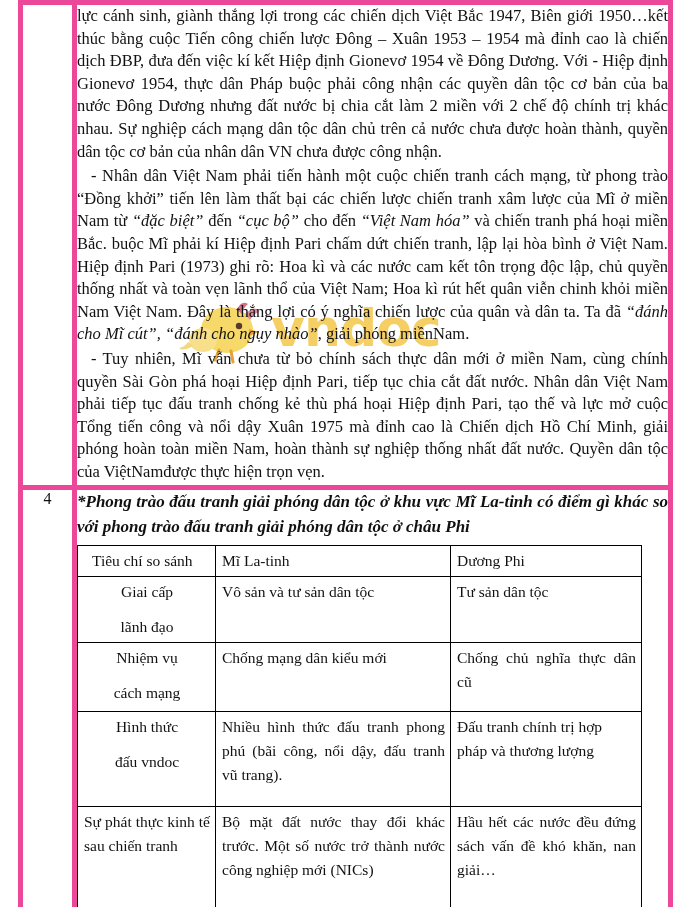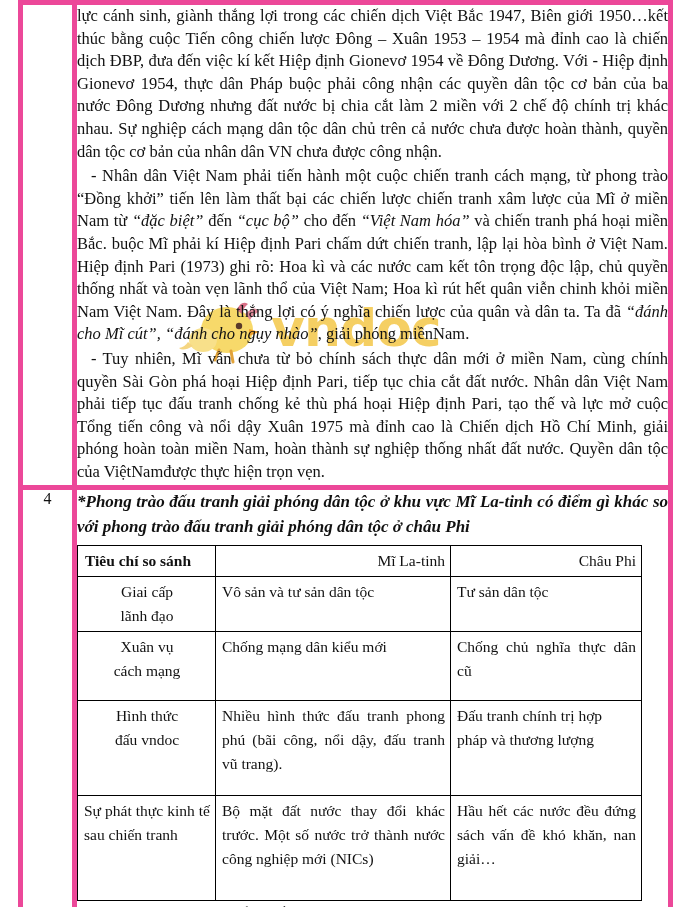--- a/index.html
+++ b/index.html
@@ -108,28 +108,28 @@
     table-layout: fixed;
   }
   #compare-table td, #compare-table th {
     border: 1px solid #000;
     vertical-align: top;
     font-size: 15.5px;
     line-height: 1.55;
     padding: 3px 5px 3px 6px;
     font-weight: normal;
   }
-  #compare-table th { text-align: right; }
-  #compare-table th.th-crit { text-align: left; padding-left: 7px; font-weight: bold; }
+  #compare-table th { text-align: left; }
+  #compare-table th.th-crit { text-align: left; padding-left: 14px; }
   #compare-table .col-crit { width: 138px; }
   #compare-table .col-ml   { width: 235px; }
   #compare-table .col-af   { width: 191px; }
   #compare-table td.just { text-align: justify; }
   #compare-table .cell-line { display: block; text-align: center; }
-  #compare-table .spaced .cell-line + .cell-line { }
+  #compare-table .spaced .cell-line + .cell-line { margin-top: 11px; }
   tr.r-lead td  { height: 48px; }
   tr.r-task td  { height: 62px; }
   tr.r-form td  { height: 88px; }
   tr.r-econ td  { height: 98px; }
 </style>
 </head>
 <body>
 
 <div id="watermark">
   <svg class="wm-chick" viewBox="0 0 100 68">
@@ -167,36 +167,36 @@
         <table id="compare-table">
           <colgroup>
             <col class="col-crit">
               <col class="col-ml">
               <col class="col-af">
           </colgroup>
           <thead>
             <tr class="head-row">
               <th class="th-crit">Tiêu chí so sánh</th>
               <th>Mĩ La-tinh</th>
-              <th>Châu Phi</th>
+              <th>Dương Phi</th>
             </tr>
           </thead>
           <tbody>
             <tr class="r-lead">
               <td class="spaced">
                 <span class="cell-line">Giai cấp</span>
                 <span class="cell-line">lãnh đạo</span>
               </td>
               <td>Vô sản và tư sản dân tộc</td>
               <td>Tư sản dân tộc</td>
             </tr>
 
             <tr class="r-task">
               <td class="spaced">
-                <span class="cell-line">Xuân vụ</span>
+                <span class="cell-line">Nhiệm vụ</span>
                 <span class="cell-line">cách mạng</span>
               </td>
               <td>Chống mạng dân kiểu mới</td>
               <td class="just">Chống chủ nghĩa thực dân cũ</td>
             </tr>
 
             <tr class="r-form">
               <td class="spaced">
                 <span class="cell-line">Hình thức</span>
                 <span class="cell-line">đấu vndoc</span>

